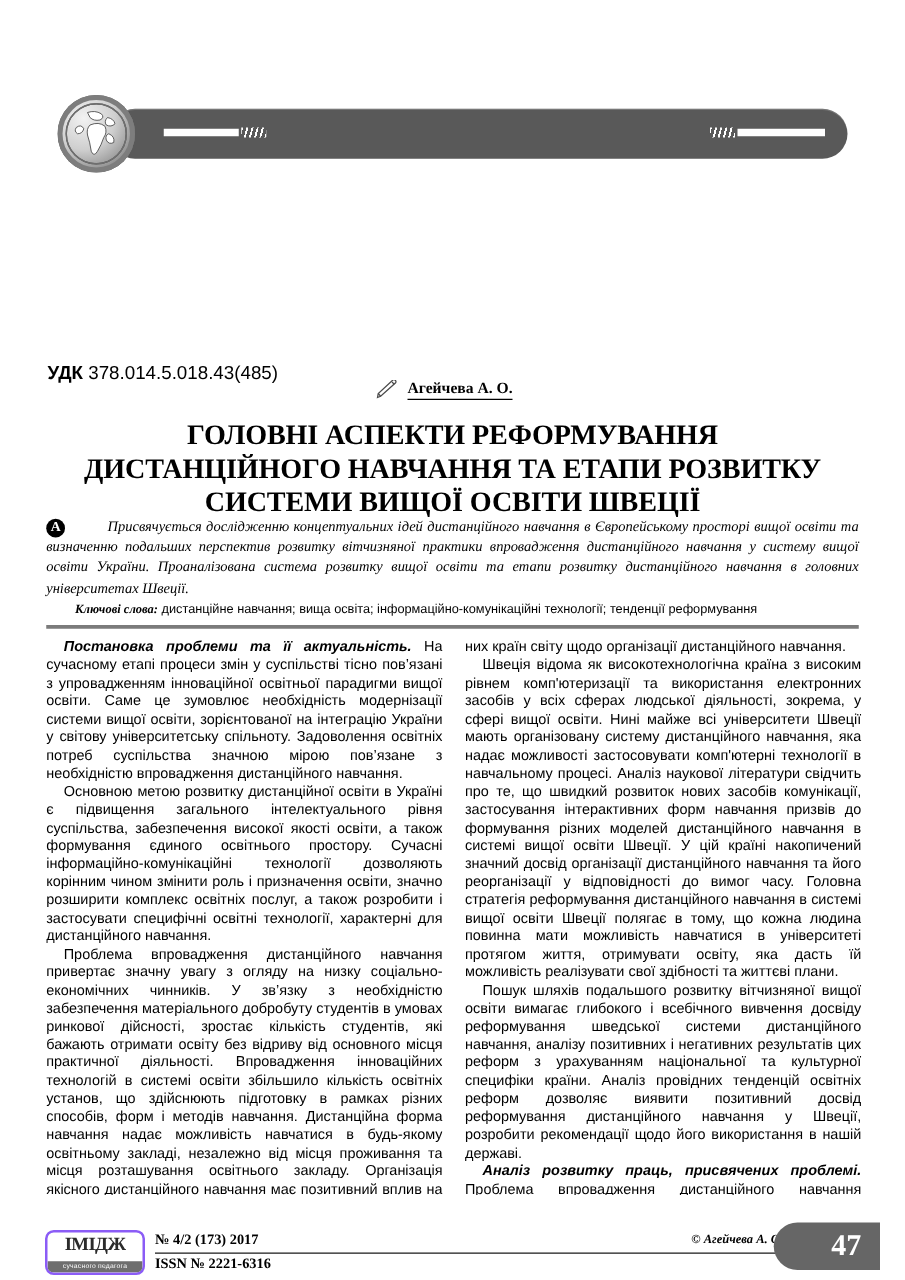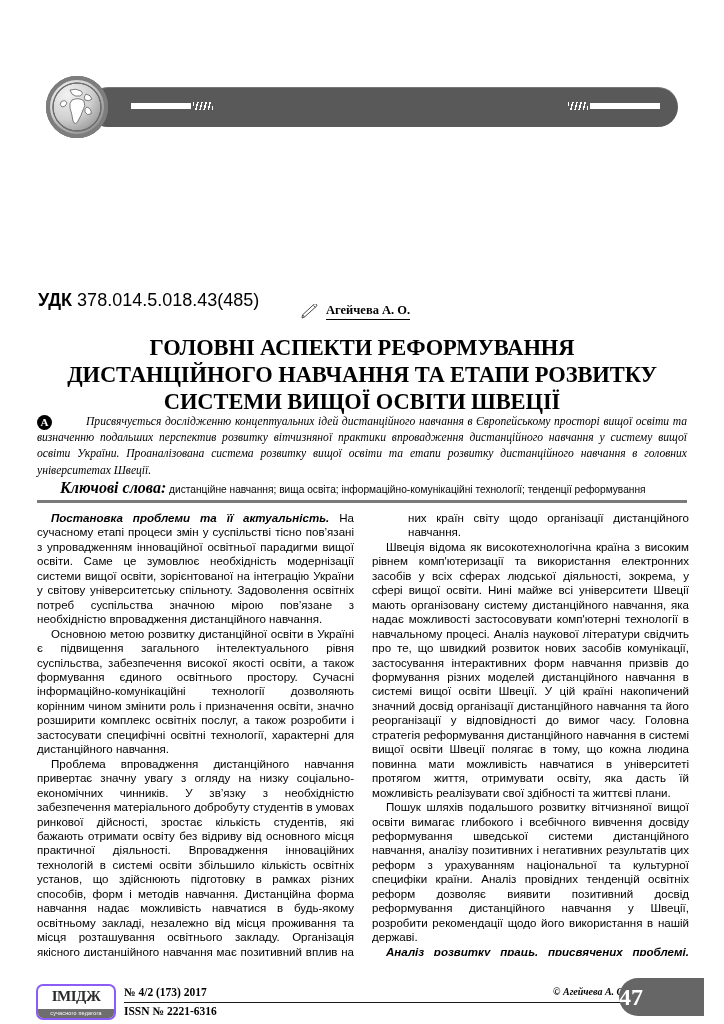--- a/index.html
+++ b/index.html
@@ -78,21 +78,21 @@
     background: radial-gradient(circle at 34% 30%, #f2f2f2 0%, #cfcfcf 42%, #8d8d8d 75%, #5a5a5a 100%);
     box-shadow: 0 0 0 1px #6a6a6a inset;
   }
   .globe svg { position: absolute; left: 0; top: 0; }
 
   
   .udk {
     position: absolute;
     left: 38px;
     top: 290px;
-    font-size: 18px;
+    font-size: 15px;
     white-space: nowrap;
   }
   .udk b { font-weight: bold; }
   .udk .udk-num { font-weight: normal; }
 
   .author-row {
     position: absolute;
     left: 300px;
     top: 303px;
     display: flex;
@@ -160,21 +160,21 @@
     left: 60px;
     top: 481px;
     width: 628px;
     font-size: 10.2px;
     line-height: 14px;
   }
   .keywords .kw-label {
     font-family: "Liberation Serif", serif;
     font-weight: bold;
     font-style: italic;
-    font-size: 16px;
+    font-size: 10px;
   }
   .kw-divider {
     position: absolute;
     left: 37px;
     top: 500px;
     width: 650px;
     height: 3px;
     background: #7b7b7b;
   }
 
@@ -193,21 +193,21 @@
     font-size: 11.55px;
     line-height: 14.45px;
     text-align: justify;
     overflow: hidden;
   }
   .col p {
     margin: 0;
     text-indent: 14px;
     hyphens: manual;
   }
-  .col p.cont { text-indent: 0; margin-left: 36px; }
+  .col p.cont { text-indent: 0; }
   .col b.lead {
     font-weight: bold;
     font-style: italic;
   }
 
   
   .footer-logo {
     position: absolute;
     left: 36px;
     top: 984px;
@@ -283,21 +283,21 @@
     background: #666666;
     border-radius: 19px 0 0 19px;
   }
   .page-num {
     position: absolute;
     left: 619px;
     top: 978px;
     width: 70px;
     height: 38px;
     line-height: 38px;
-    text-align: left;
+    text-align: right;
     color: #fff;
     font-family: "Liberation Serif", serif;
     font-weight: bold;
     font-size: 24px;
   }
 </style>
 </head>
 <body>
 
 <div class="masthead">

